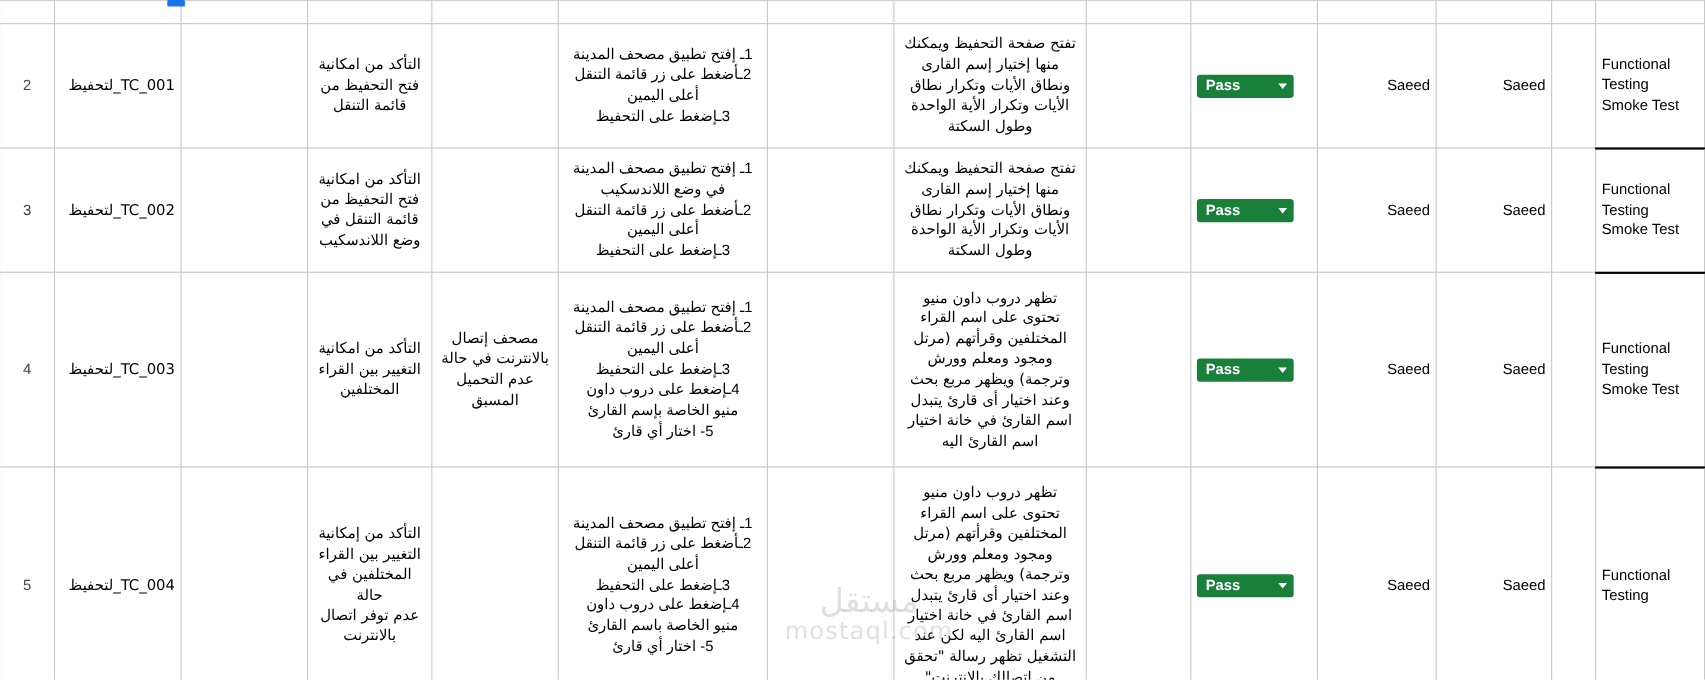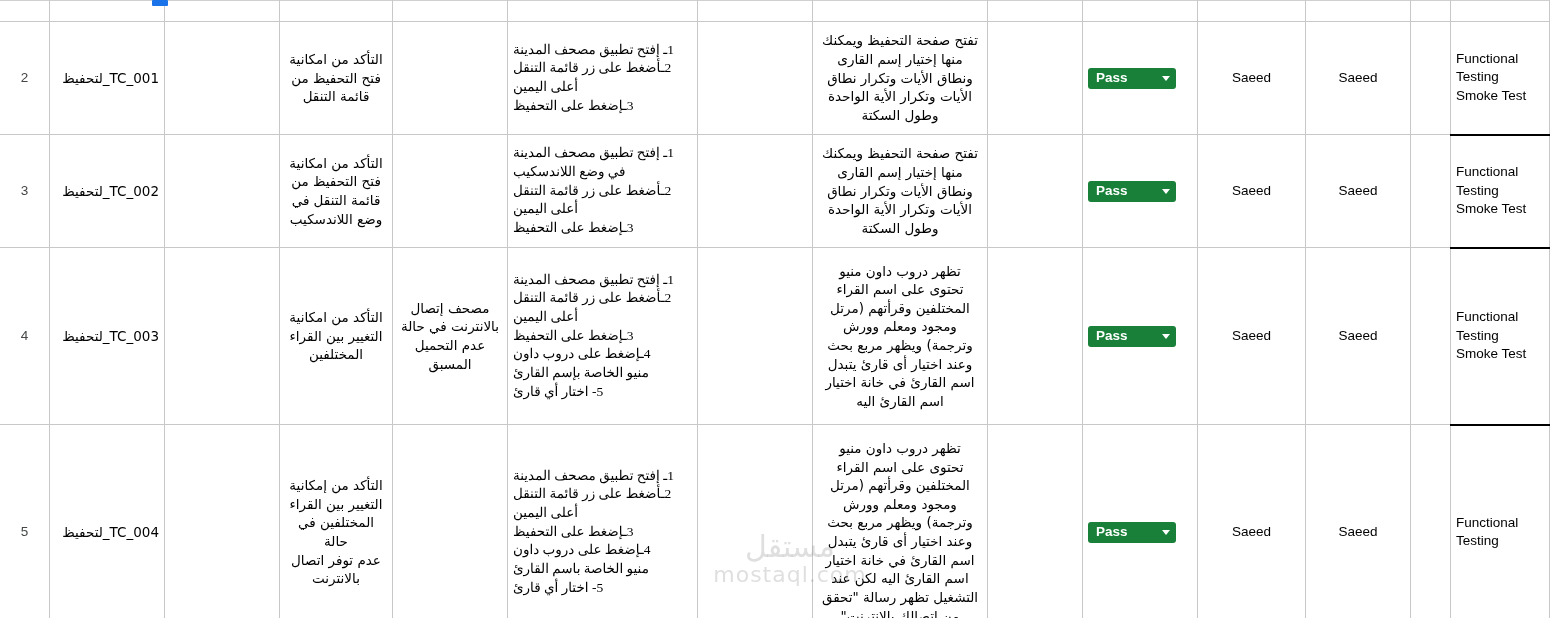--- a/index.html
+++ b/index.html
@@ -55,22 +55,22 @@
 
   .rownum {
     text-align: center;
     color: #444746;
     font-size: 12px;
     background: #ffffff;
     vertical-align: middle;
   }
   .arabic {
     direction: rtl;
-    text-align: left;
-    font-family: Liberation Serif, serif;
+    text-align: center;
+    font-family: Liberation Sans, sans-serif;
     font-size: 13px;
     line-height: 1.42;
     white-space: pre-line;
   }
   .arabic-center {
     direction: rtl;
     text-align: center;
     font-family: "DejaVu Sans", "Liberation Sans", sans-serif;
     font-size: 13px;
     line-height: 1.42;
@@ -86,21 +86,21 @@
   .type-cell {
     direction: ltr;
     font-size: 14.5px;
     line-height: 1.35;
     white-space: pre-line;
     vertical-align: bottom;
     padding-bottom: 4px;
   }
   .name-cell {
     direction: ltr;
-    text-align: center;
+    text-align: right;
     font-size: 14.5px;
     vertical-align: bottom;
     padding-bottom: 4px;
   }
   .status-cell {
     vertical-align: bottom;
     padding-bottom: 4px;
     text-align: left;
   }
   .chip {

